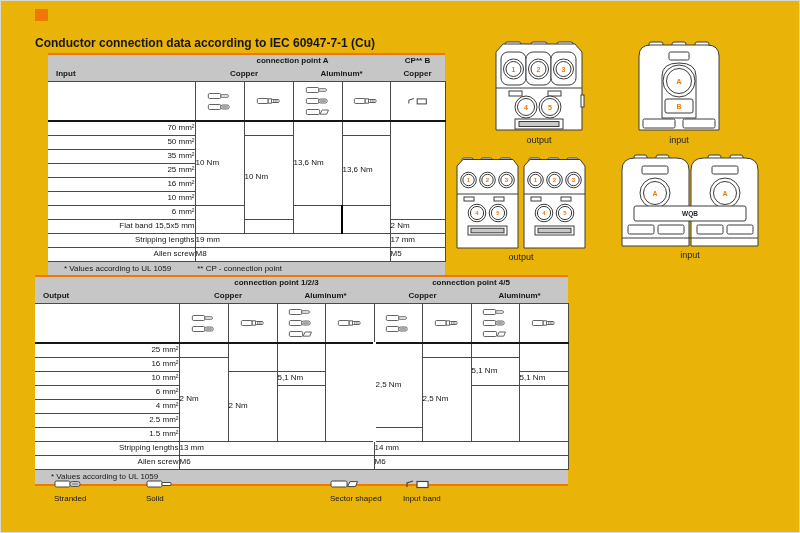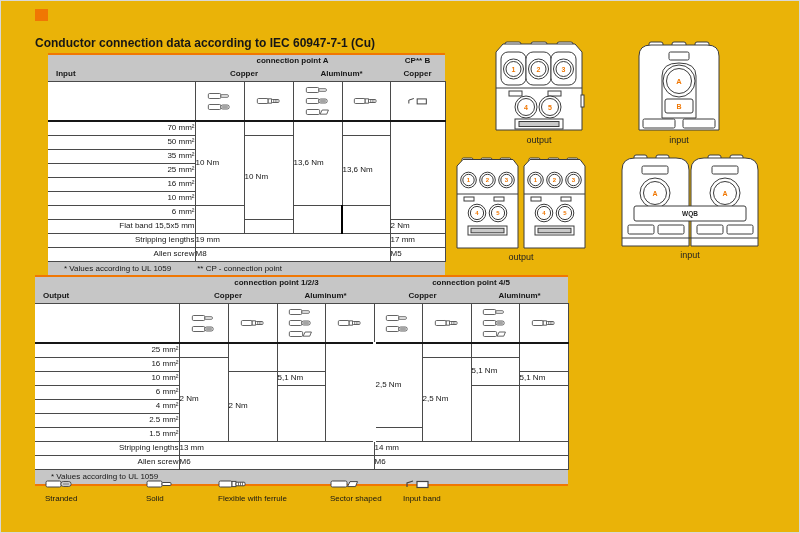--- a/index.html
+++ b/index.html
@@ -464,38 +464,32 @@
           <rect x="107" y="72" width="26" height="9" rx="1.5"></rect>
         <line x1="2" y1="85" x2="138" y2="85"></line>
       </g>
       <text class="port" x="35" y="43" font-size="7" text-anchor="middle">A</text>
       <text class="port" x="105" y="43" font-size="7" text-anchor="middle">A</text>
       <text class="bus" x="70" y="63" font-size="6.5" text-anchor="middle">WQB</text>
     </svg>
   </div>
   <div class="caption" style="left:620px;top:250px;width:140px;">input</div>
 
-  <div class="legend-item" style="left:45px;top:478px;">
+  <div class="legend-item" style="left:54px;top:478px;">
     <svg class="licon" viewBox="0 0 30 12">
         <use href="#ic-stranded"></use>
       </svg>
     <div class="ltext">Stranded</div>
   </div>
   <div class="legend-item" style="left:146px;top:478px;">
     <svg class="licon" viewBox="0 0 30 12">
         <use href="#ic-solid"></use>
       </svg>
     <div class="ltext">Solid</div>
   </div>
-  <div class="legend-item" style="left:218px;top:478px;">
-    <svg class="licon" viewBox="0 0 30 12">
-        <use href="#ic-ferrule"></use>
-      </svg>
-    <div class="ltext">Flexible with ferrule</div>
-  </div>
   <div class="legend-item" style="left:330px;top:478px;">
     <svg class="licon" viewBox="0 0 30 12">
         <use href="#ic-sector"></use>
       </svg>
     <div class="ltext">Sector shaped</div>
   </div>
   <div class="legend-item" style="left:403px;top:478px;">
     <svg class="licon" viewBox="0 0 30 12">
         <use href="#ic-flatband"></use>
       </svg>

